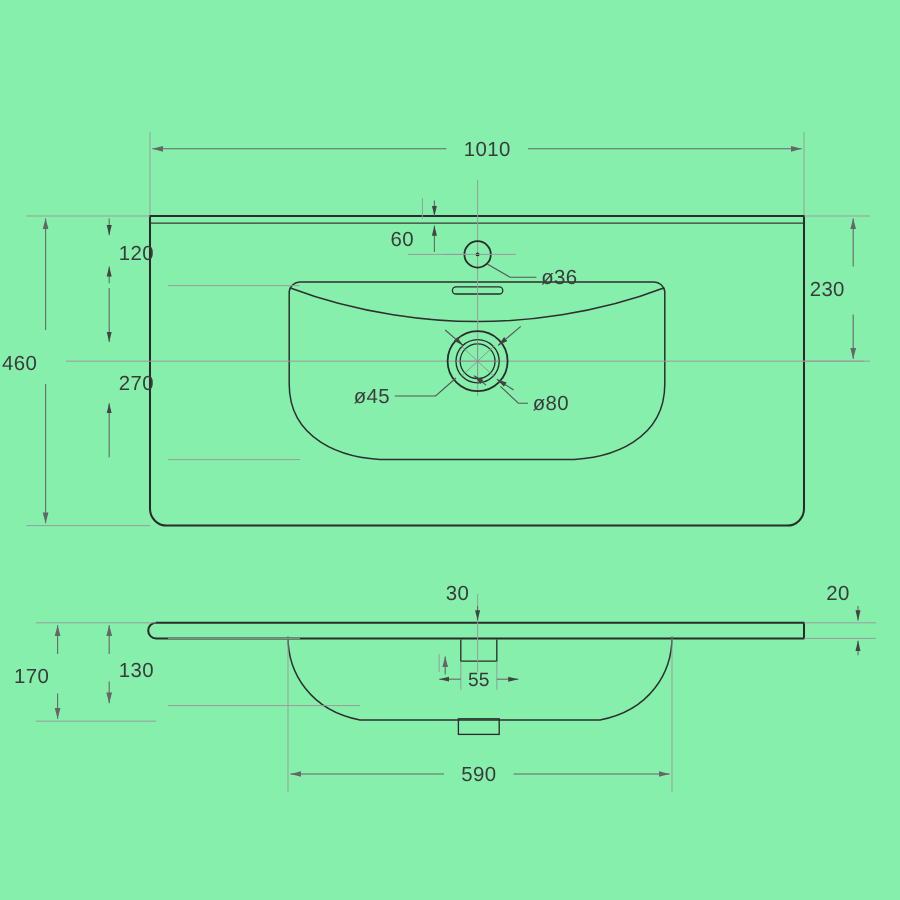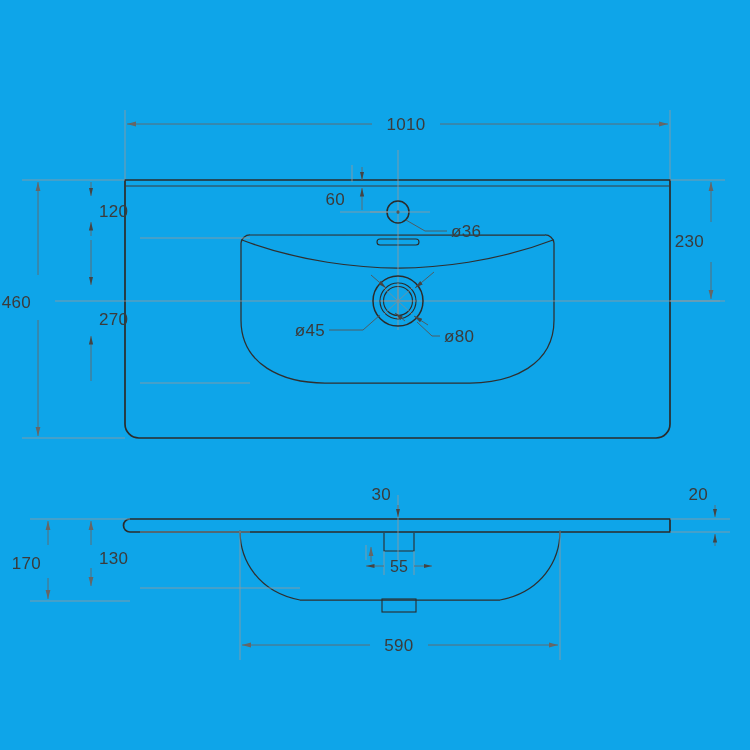--- a/index.html
+++ b/index.html
@@ -10,21 +10,21 @@
   body {
     width: 750px;
     height: 750px;
     font-family: "Liberation Sans", sans-serif;
     overflow: hidden;
   }
   #drawing-root {
     position: relative;
     width: 750px;
     height: 750px;
-    background: #0ea5e9;
+    background: #86efac;
   }
   svg.tech-drawing {
     display: block;
     width: 750px;
     height: 750px;
   }
   .dim-text {
     font-family: "Liberation Sans", sans-serif;
     font-size: 17px;
     fill: #3b3b3b;

